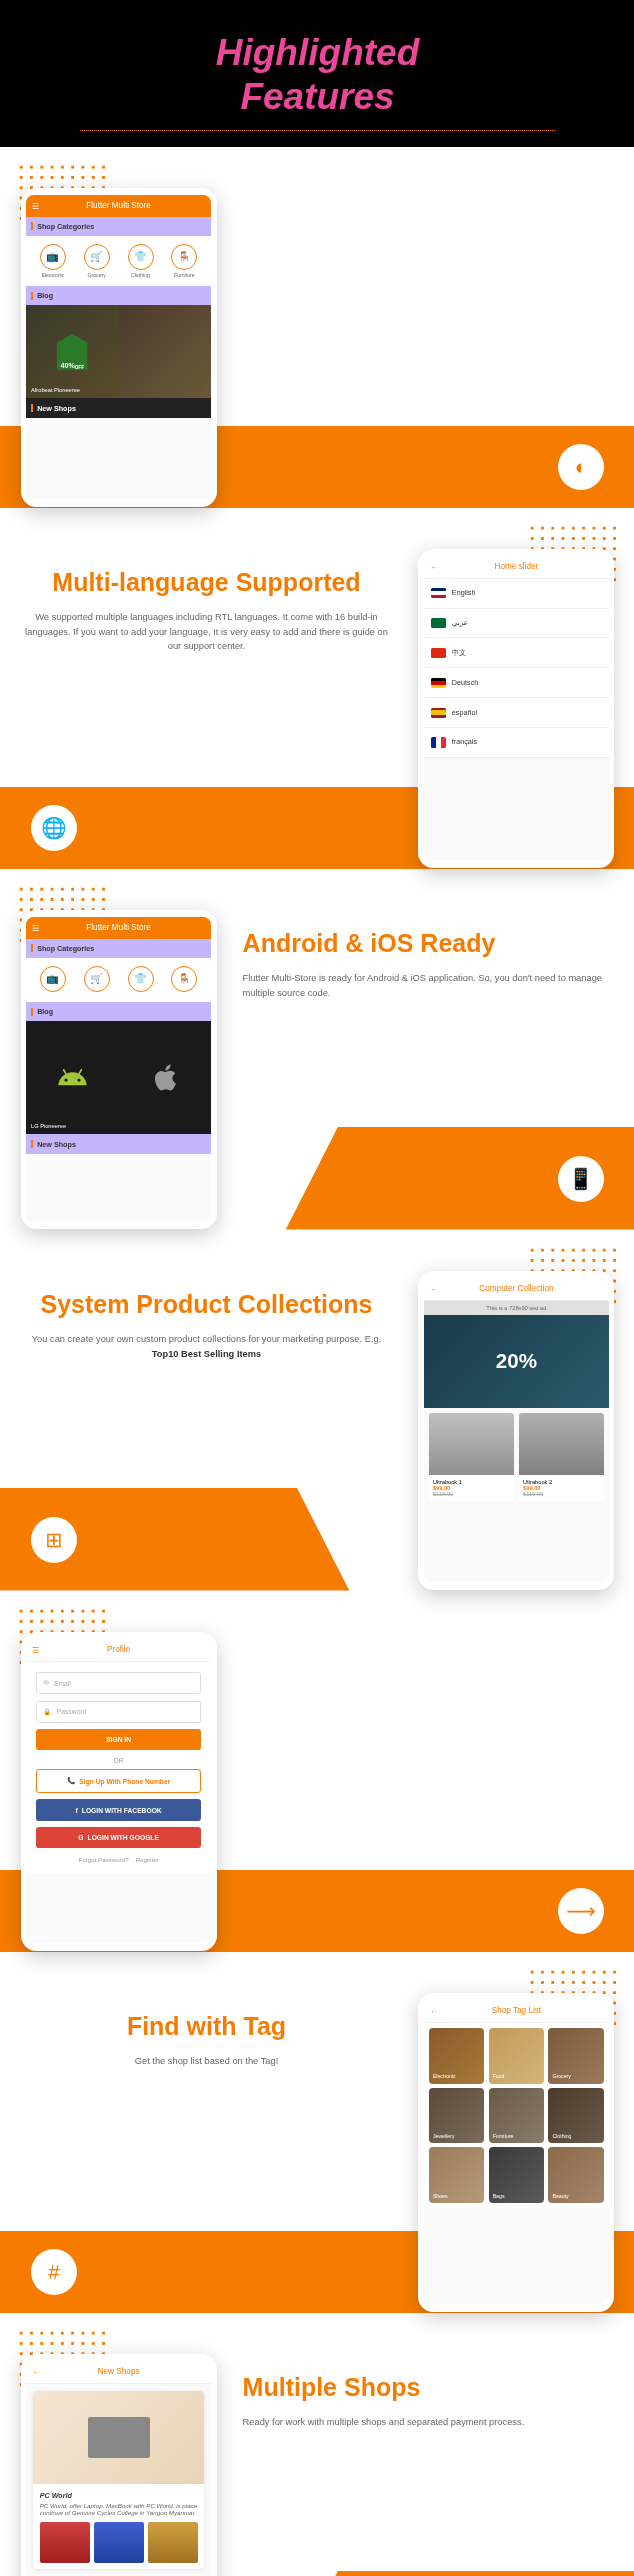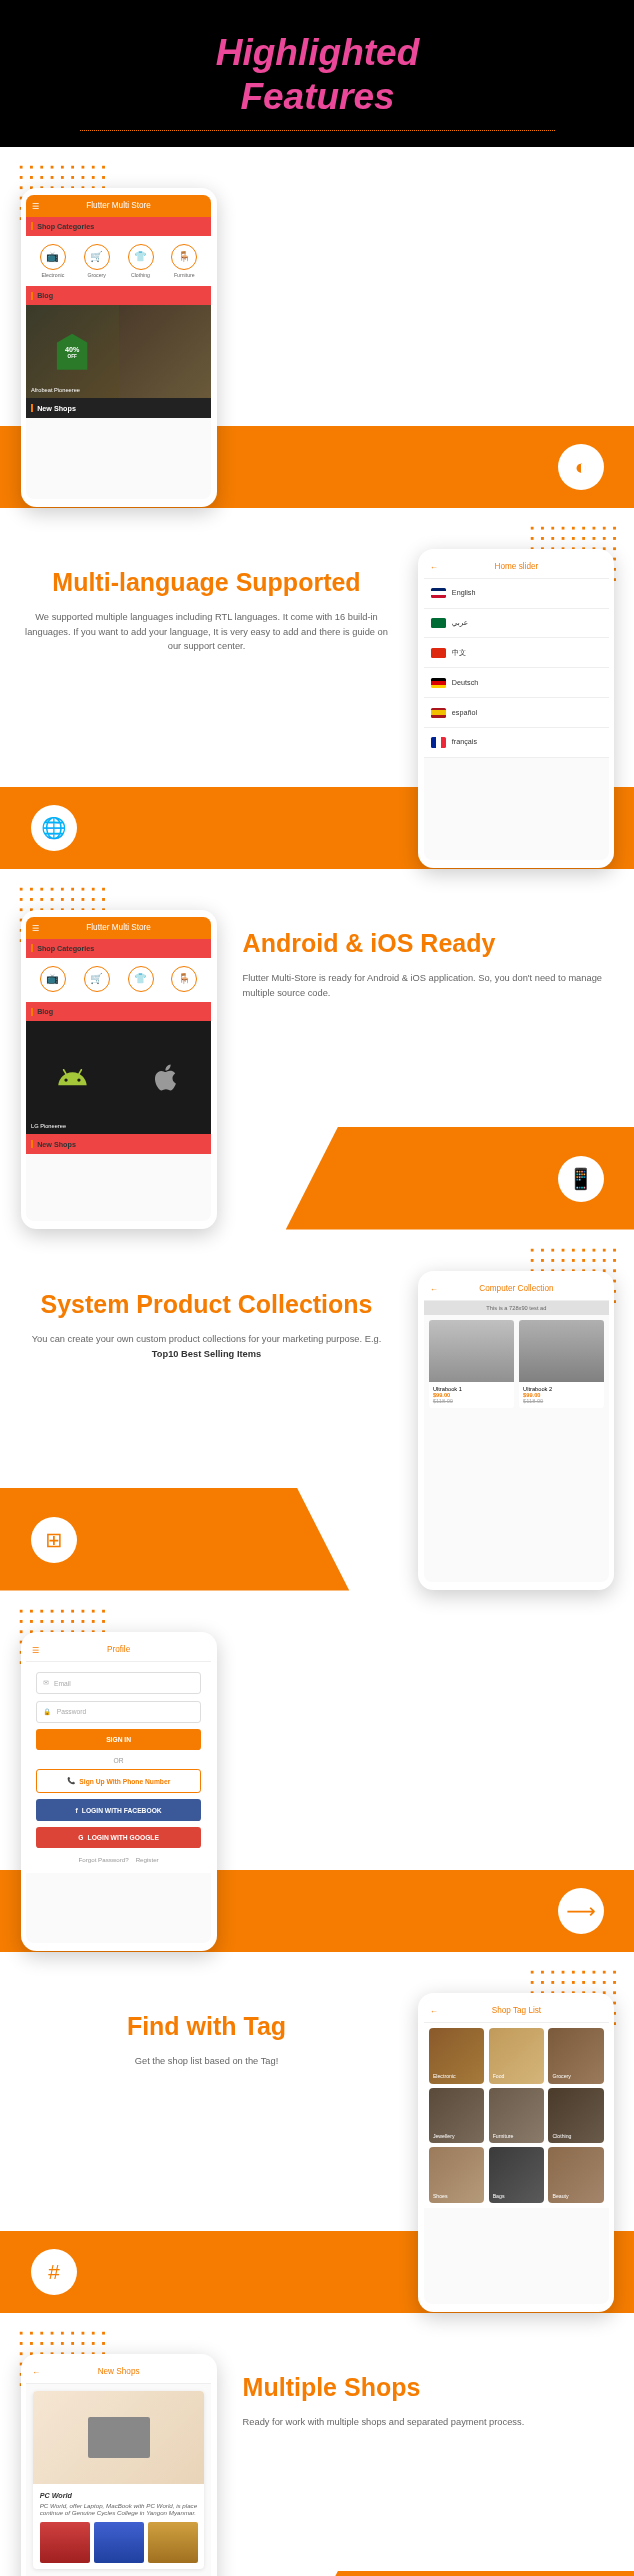--- a/index.html
+++ b/index.html
@@ -139,21 +139,21 @@
       align-items: center;
       justify-content: center;
       font-size: 8.2px;
       position: relative;
     }
     .phone-header .menu-icon {
       position: absolute;
       left: 6.2px;
     }
     .section-label {
-      background: #ef4444;
+      background: #c4b5fd;
       padding: 5.2px;
       display: flex;
       align-items: center;
       gap: 4.1px;
       font-size: 7.2px;
       font-weight: bold;
       color: #333;
     }
     .section-label .orange-bar-small {
       width: 2.1px;
@@ -201,22 +201,21 @@
     .promo-badge {
       position: absolute;
       top: 50%;
       left: 50%;
       transform: translate(-50%, -50%);
       width: 31px;
       height: 36px;
       background: #2a7a2a;
       clip-path: polygon(50% 0, 100% 25%, 100% 100%, 0 100%, 0 25%);
       display: flex;
-      flex-direction: column;
-      align-items: center;
+      align-items: flex-end;
       justify-content: center;
       color: #fff;
       font-size: 7.2px;
       font-weight: bold;
     }
     .lang-list {
       background: #fff;
     }
     .lang-item {
       padding: 9.3px 7.7px;
@@ -525,20 +524,23 @@
 <div class="feature-section">
   <div class="dots-pattern dots-tr"></div>
   <div class="feature-content reverse">
     <div class="phone-mockup">
       <div class="phone-screen">
         <div class="phone-header" style="background:#fff;color:#f57c00;border-bottom:0.5px solid #eee">
           <span class="menu-icon">←</span>
           <span>Computer Collection</span>
         </div>
         <div style="background:#e0e0e0;padding:4.1px;text-align:center;font-size:5.7px;color:#666">This is a 728x90 test ad</div>
+        <div style="height:93px;background:linear-gradient(135deg,#1a3a4a,#2a5a6a);position:relative;display:flex;align-items:center;justify-content:center">
+          <div style="color:#fff;font-size:20.6px;font-weight:bold">20%</div>
+        </div>
         <div class="product-grid">
           <div class="product-card">
             <div class="product-img" style="background:linear-gradient(#c0c0c0,#909090)"></div>
             <div class="product-info">
               <div>Ultrabook 1</div>
               <div class="product-price">$99.00</div>
               <div style="text-decoration:line-through;color:#aaa">$118.00</div>
             </div>
           </div>
           <div class="product-card">

